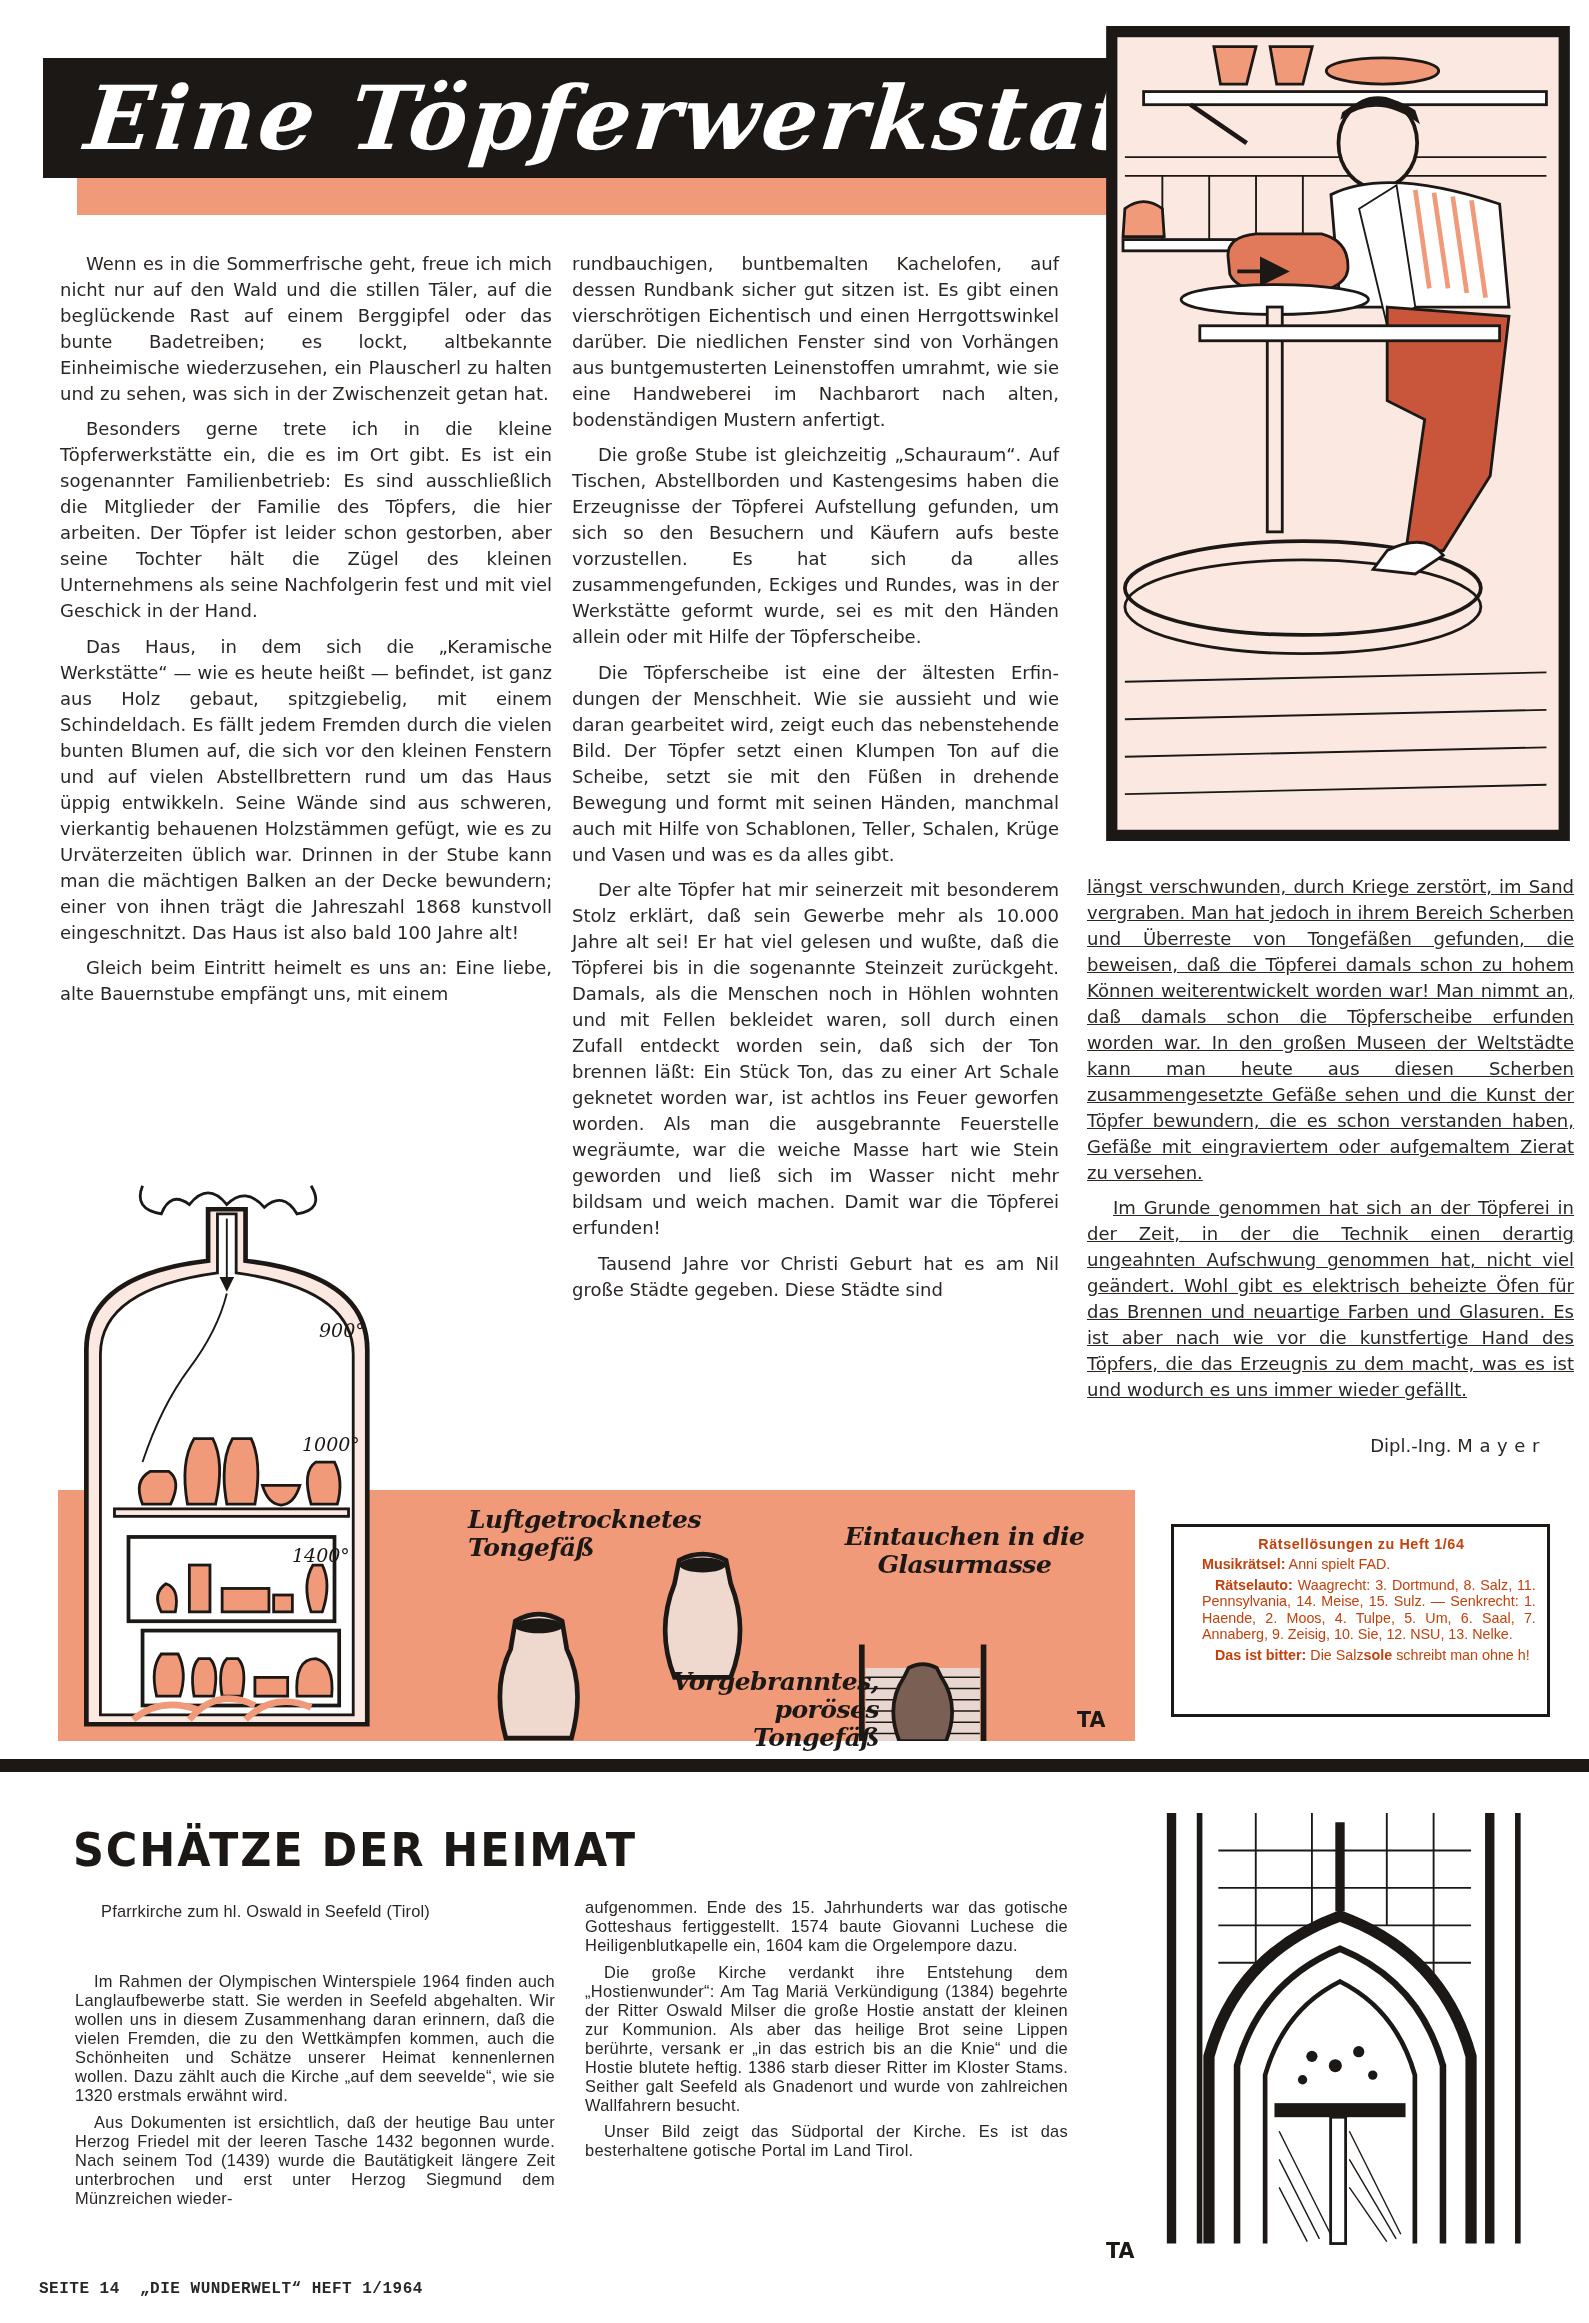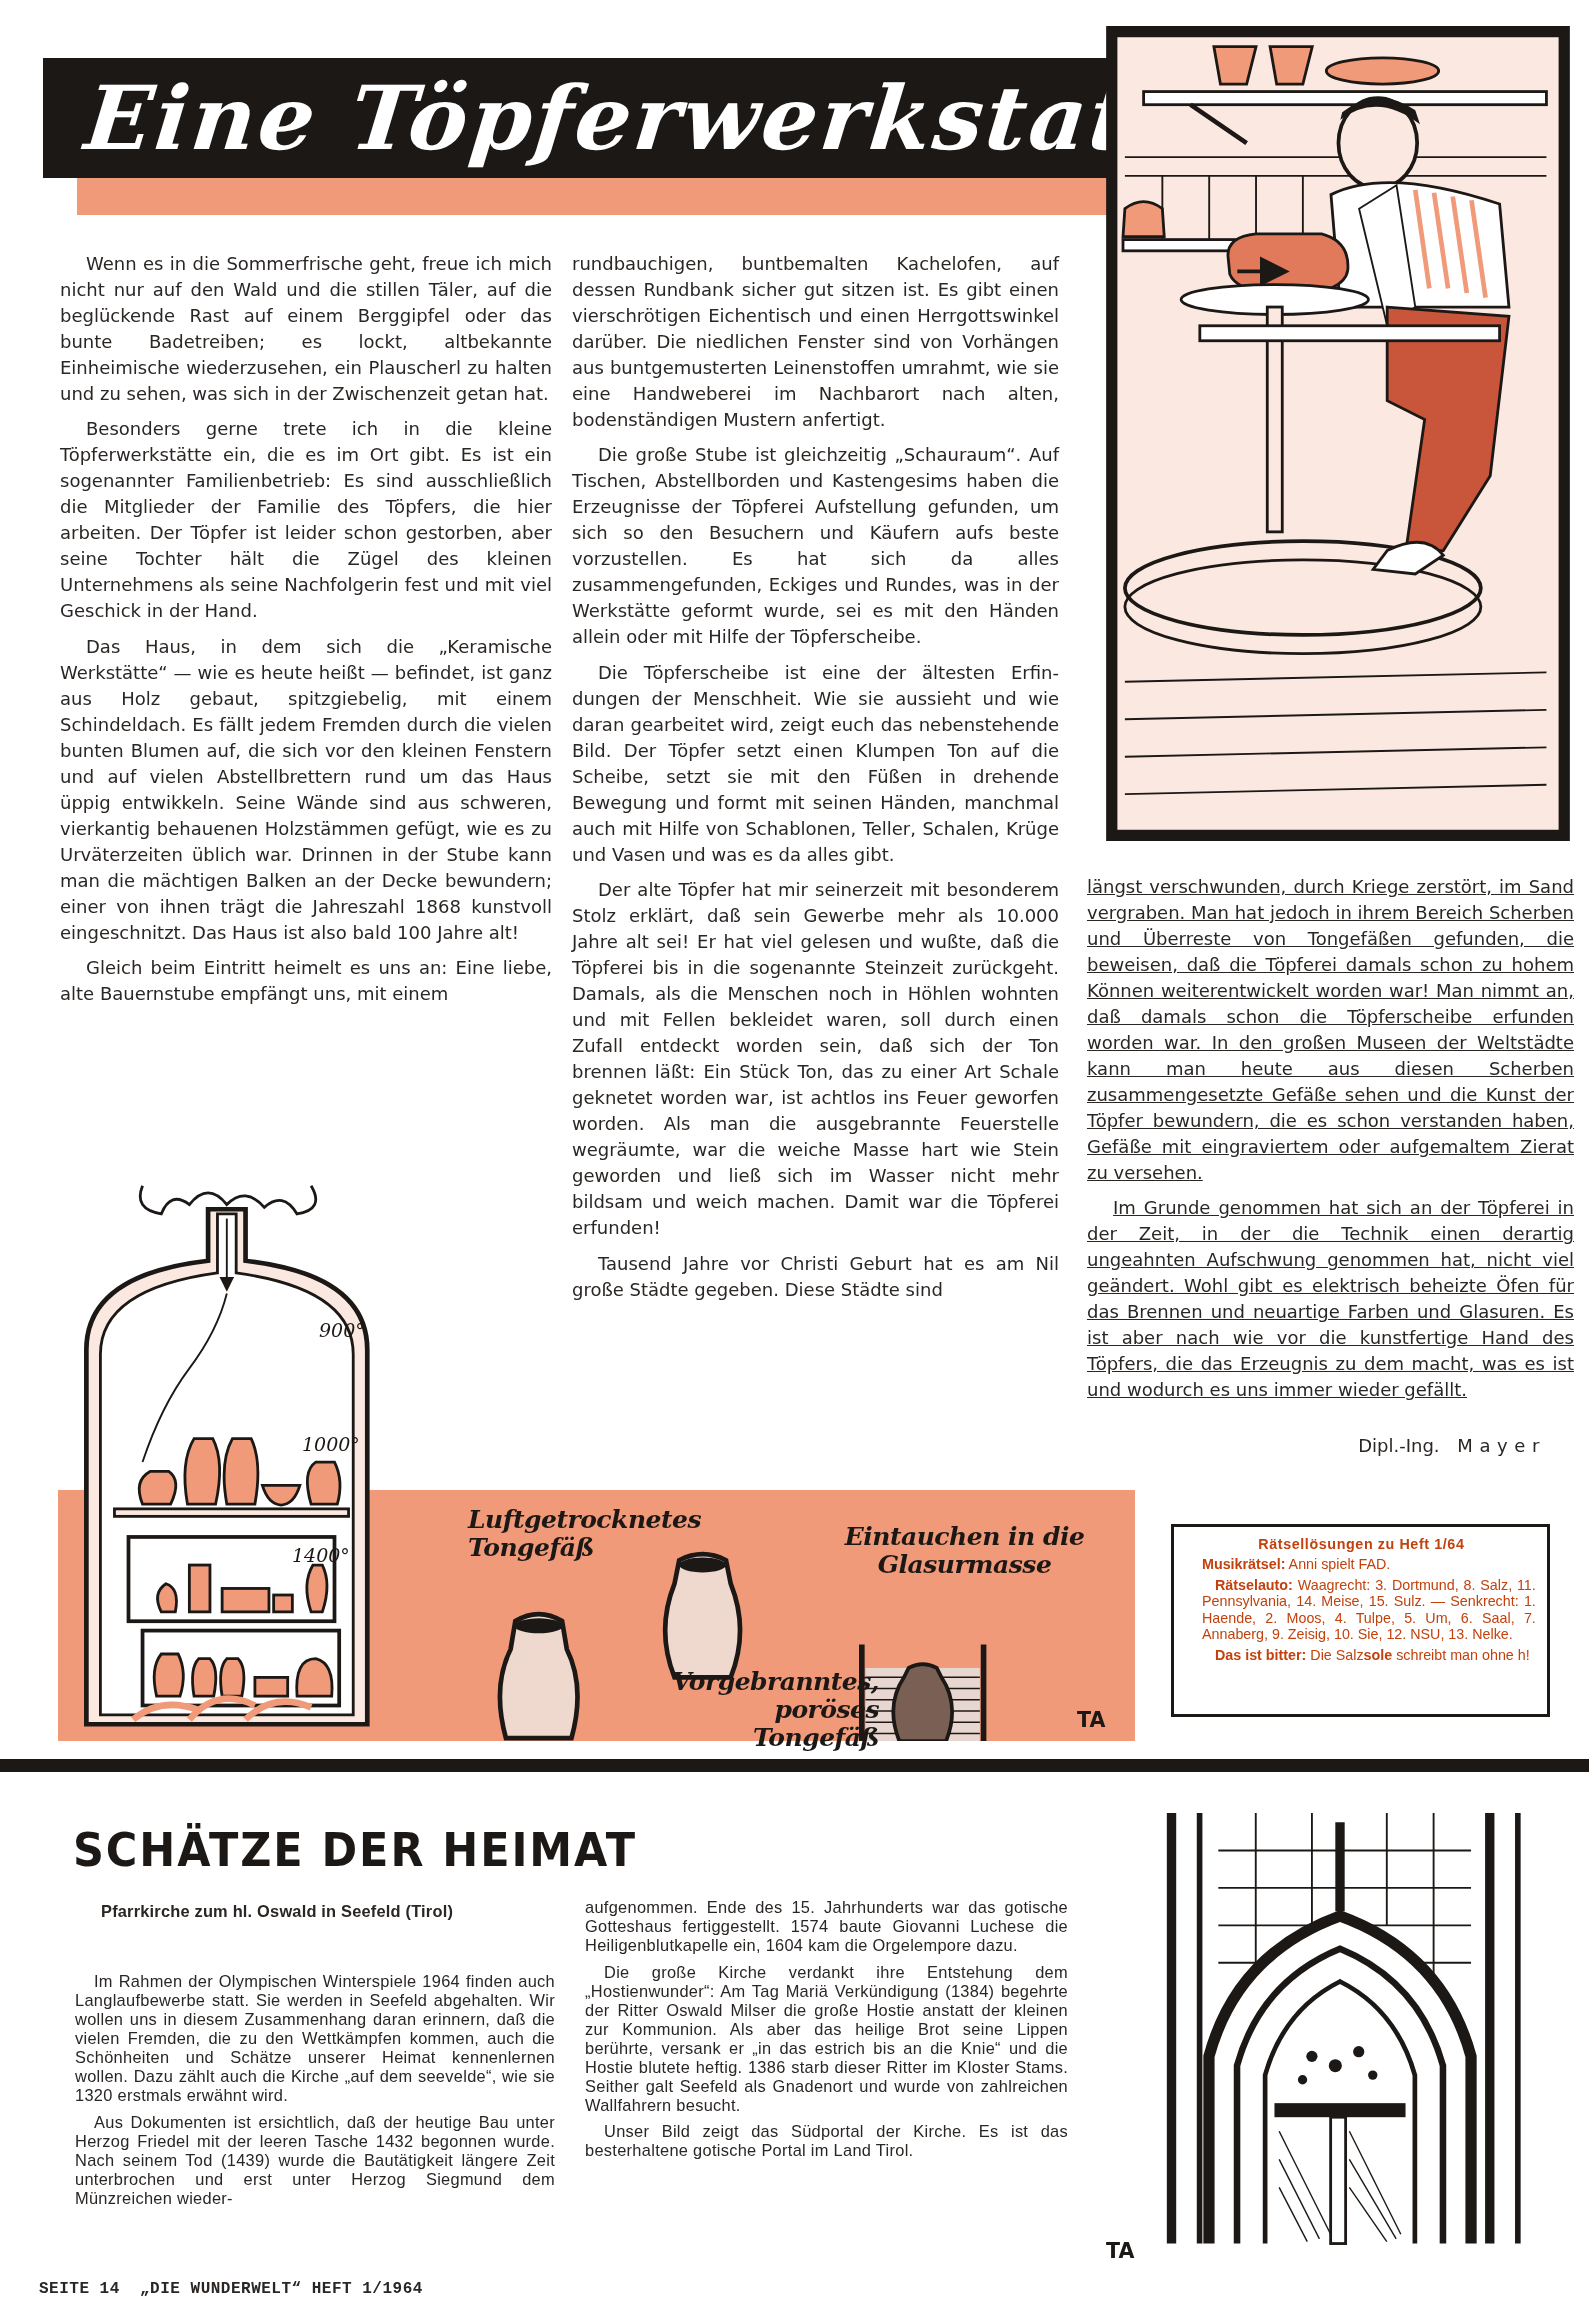--- a/index.html
+++ b/index.html
@@ -20,21 +20,21 @@
   }
 
   
   .col { font-size: 18px; line-height: 26px; text-align: justify; hyphens: manual; }
   .col p { margin: 0 0 9.4px 0; text-indent: 26px; }
   .col p.noindent { text-indent: 0; }
   #col1 { left: 60px; top: 251px; width: 492px; }
   #col2 { left: 572px; top: 251px; width: 487px; }
   #col3 { left: 1087px; top: 874px; width: 487px; text-decoration: underline; }
   #author { left: 1087px; top: 1435px; width: 459px; text-align: right; font-size: 18px; }
-  #author .surname { letter-spacing: 6.6px; margin-left: 12px; }
+  #author .surname { letter-spacing: 6.6px; }
 
   
   #potter-illus { left: 1106px; top: 26px; width: 464px; height: 815px; }
 
   
   #process-bg { left: 58px; top: 1490px; width: 1077px; height: 251px; background: #F09A7A; }
   #kiln-illus { left: 77px; top: 1162px; width: 412px; height: 572px; }
   #process-illus { left: 487px; top: 1490px; width: 656px; height: 251px; }
   .hand-label {
     font-family: "DejaVu Serif", serif; font-style: italic; font-weight: bold; color: #1c1816;
@@ -63,21 +63,21 @@
 
   
   #divider { left: 0; top: 1759px; width: 1589px; height: 13px; background: #1c1816; }
 
   
   #heimat-title {
     left: 73px; top: 1825px; font-family: "DejaVu Sans", sans-serif; font-weight: bold;
     font-size: 43px; letter-spacing: 1.9px; color: #1c1816; transform: scaleY(1.08);
   }
   #heimat-subtitle {
-    left: 101px; top: 1902px; width: 450px; font-family: "Liberation Sans", sans-serif; font-weight: bold;
+    left: 101px; top: 1902px; width: 450px; font-family: "Liberation Sans", sans-serif; font-weight: normal;
     font-size: 16.4px; letter-spacing: 0.2px; color: #2a2624;
   }
   .col-small {
     font-family: "Liberation Sans", sans-serif; font-size: 16.4px; line-height: 19px;
     text-align: justify; color: #2a2624; letter-spacing: 0.3px;
   }
   .col-small p { margin: 0 0 7.5px 0; text-indent: 19px; }
   .col-small p.noindent { text-indent: 0; }
   #heimat-col1 { left: 75px; top: 1944px; width: 480px; margin-top: 28px; }
   #heimat-col2 { left: 585px; top: 1898px; width: 483px; }

